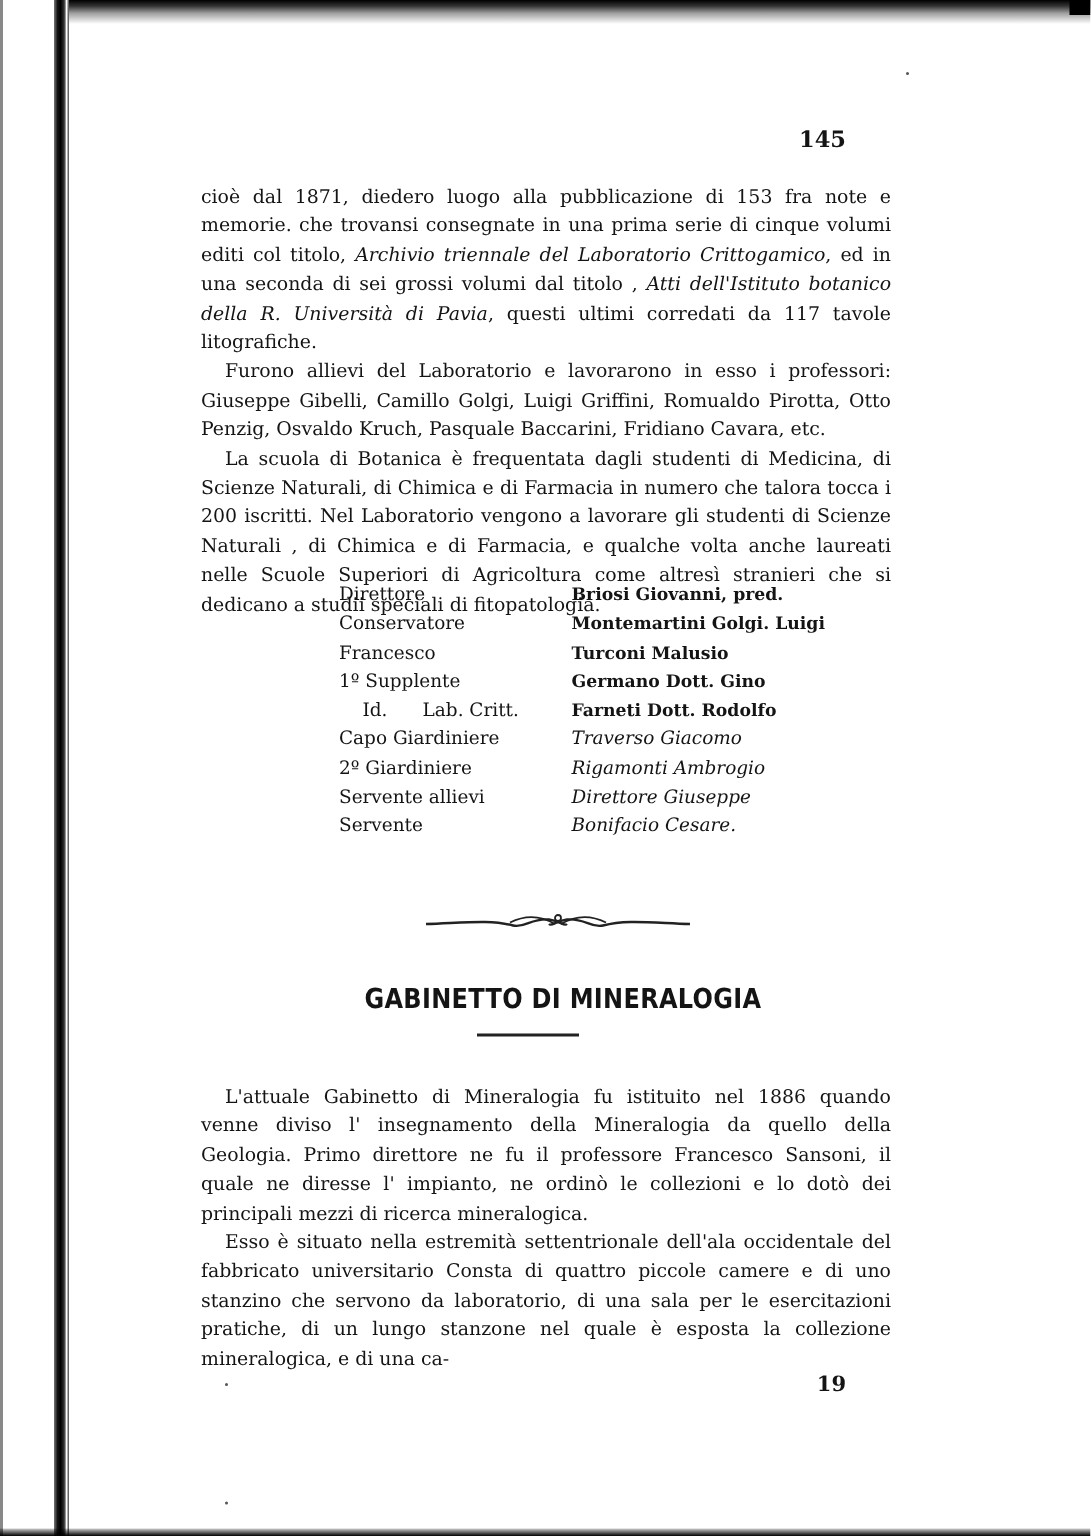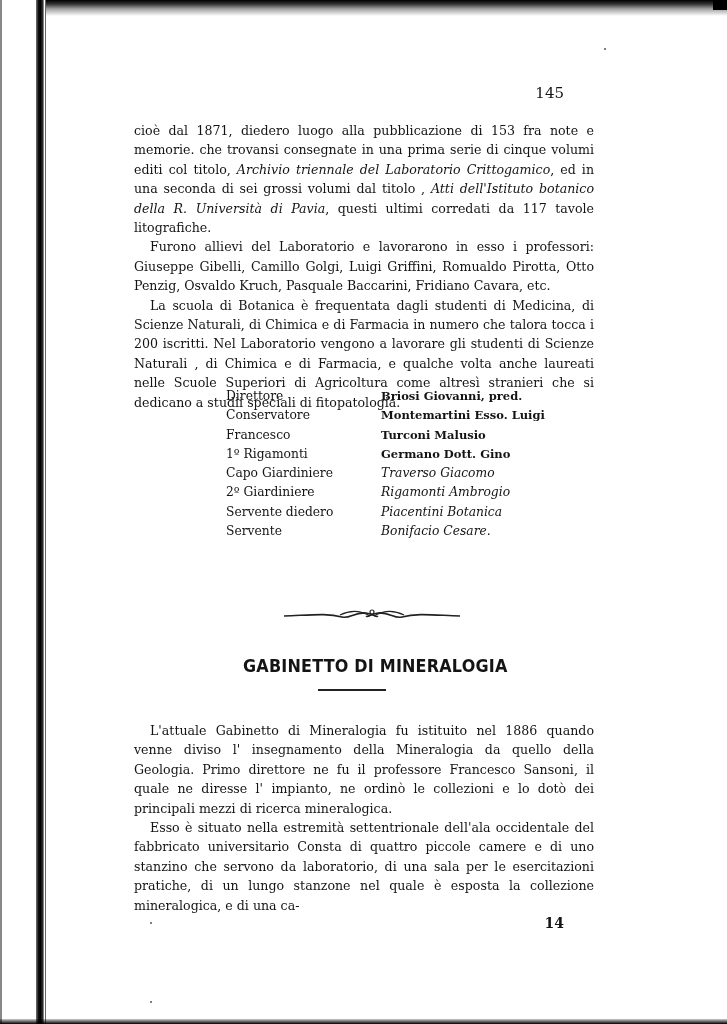--- a/index.html
+++ b/index.html
@@ -15,21 +15,21 @@
   .gutter {
     position: absolute; left: 36px; top: 0; width: 8px; height: 1024px;
     background: linear-gradient(to right, #777 0%, #111 30%, #000 55%, #333 85%, #bbb 100%);
   }
   .gutter-thin { position:absolute; left:45px; top:0; width:1px; height:1024px; background:#666; }
   .left-edge { position:absolute; left:0; top:0; width:2px; height:1024px; background:#888; }
   .bottom-edge {
     position:absolute; left:0; bottom:0; width:727px; height:5px;
     background: linear-gradient(to bottom, rgba(0,0,0,0.2), #000);
   }
-  .page-number { position:absolute; right: 163px; top: 84px; font-size: 15px; font-weight: normal; }
+  .page-number { position:absolute; right: 163px; top: 84px; font-size: 15px; font-weight: bold; }
   .sig-mark { position:absolute; right: 163px; top: 915px; font-size: 14px; font-weight: bold; }
   .text-block {
     position: absolute; left: 134px; width: 460px;
     font-size: 12.6px; line-height: 19.4px; text-align: justify;
   }
   .text-block p { margin: 0; }
   .text-block p.indent { text-indent: 16px; }
   .it { font-style: italic; }
   .block-1 { top: 121px; }
   .staff {
@@ -69,41 +69,45 @@
   <p class="indent">La scuola di Botanica è frequentata dagli studenti di Medicina, di Scienze Naturali, di Chimica e di Farmacia in numero che talora tocca i 200 iscritti. Nel Laboratorio vengono a lavorare gli studenti di Scienze Naturali , di Chimica e di Farmacia, e qualche volta anche laureati nelle Scuole Superiori di Agricoltura come altresì stranieri che si dedicano a studii speciali di fitopatologia.</p>
 </div>
 
 <div class="staff">
   <div class="staff-row">
       <span class="staff-role">Direttore</span>
       <span class="staff-name b">Briosi Giovanni, pred.</span>
     </div>
   <div class="staff-row">
       <span class="staff-role">Conservatore</span>
-      <span class="staff-name b">Montemartini Esso. Luigi</span>
+      <span class="staff-name b">Montemartini Golgi. Luigi</span>
     </div>
   <div class="staff-row">
       <span class="staff-role">Francesco</span>
       <span class="staff-name b">Turconi Malusio</span>
     </div>
   <div class="staff-row">
-      <span class="staff-role">1º Rigamonti</span>
+      <span class="staff-role">1º Supplente</span>
       <span class="staff-name b">Germano Dott. Gino</span>
+    </div>
+  <div class="staff-row">
+      <span class="staff-role">    Id.      Lab. Critt.</span>
+      <span class="staff-name b">Farneti Dott. Rodolfo</span>
     </div>
   <div class="staff-row">
       <span class="staff-role">Capo Giardiniere</span>
       <span class="staff-name i">Traverso Giacomo</span>
     </div>
   <div class="staff-row">
       <span class="staff-role">2º Giardiniere</span>
       <span class="staff-name i">Rigamonti Ambrogio</span>
     </div>
   <div class="staff-row">
-      <span class="staff-role">Servente diedero</span>
-      <span class="staff-name i">Piacentini Botanica</span>
+      <span class="staff-role">Servente allievi</span>
+      <span class="staff-name i">Direttore Giuseppe</span>
     </div>
   <div class="staff-row">
       <span class="staff-role">Servente</span>
       <span class="staff-name i">Bonifacio Cesare.</span>
     </div>
 </div>
 
 <svg class="ornament" viewBox="0 0 180 22">
   <path d="M2 12 C 30 11, 45 9, 60 13 C 68 15, 72 8, 84 9 C 92 10, 94 14, 96 12" fill="none" stroke="#222" stroke-width="1.6"></path>
   <path d="M58 11 C 68 6, 78 6, 88 12" fill="none" stroke="#222" stroke-width="1.2"></path>
@@ -113,19 +117,19 @@
 </svg>
 
 <div class="section-title">GABINETTO DI MINERALOGIA</div>
 <div class="title-rule"></div>
 
 <div class="text-block block-2">
   <p class="indent">L'attuale Gabinetto di Mineralogia fu istituito nel 1886 quando venne diviso l' insegnamento della Mineralogia da quello della Geologia. Primo direttore ne fu il professore Francesco Sansoni, il quale ne diresse l' impianto, ne ordinò le collezioni e lo dotò dei principali mezzi di ricerca mineralogica.</p>
   <p class="indent">Esso è situato nella estremità settentrionale dell'ala occidentale del fabbricato universitario Consta di quattro piccole camere e di uno stanzino che servono da laboratorio, di una sala per le esercitazioni pratiche, di un lungo stanzone nel quale è esposta la collezione mineralogica, e di una ca-</p>
 </div>
 
-<div class="sig-mark">14</div>
+<div class="sig-mark">19</div>
 
 <div class="specks">
   <span style="left:150px;top:1001px"></span>
   <span style="left:604px;top:48px"></span>
   <span style="left:150px;top:922px"></span>
 </div>
 
 </body></html>

